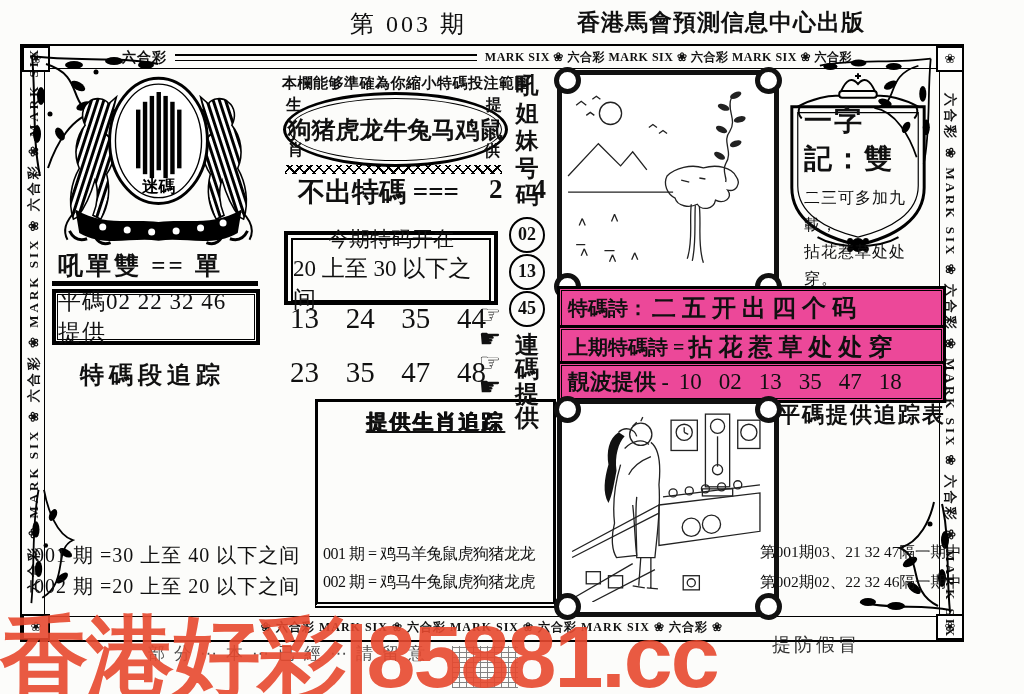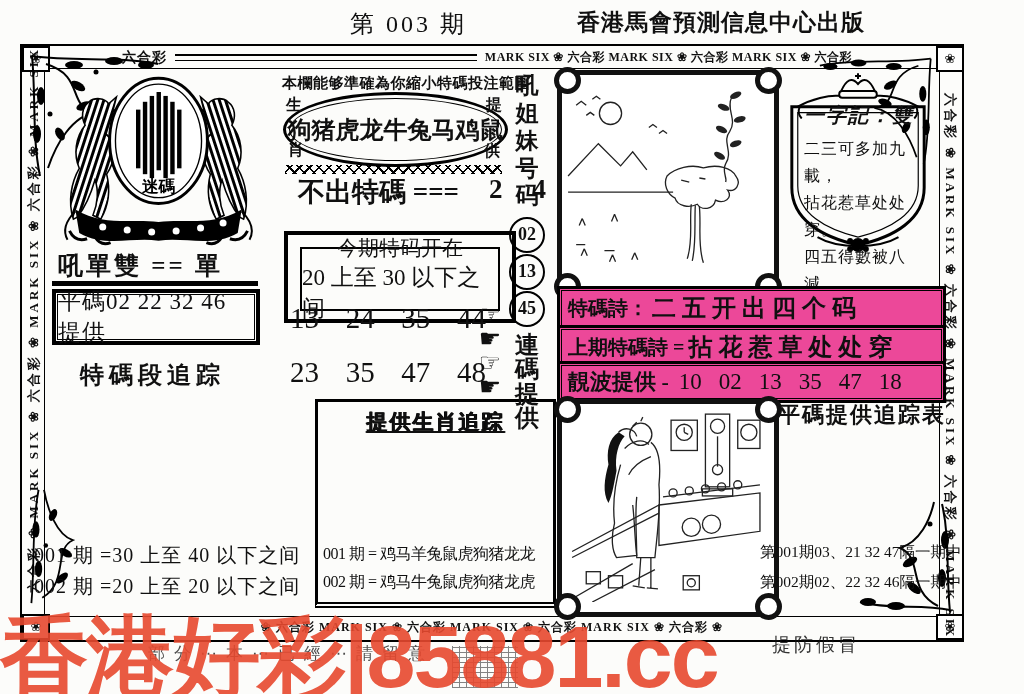--- a/index.html
+++ b/index.html
@@ -30,40 +30,40 @@
   .slogan{left:282px;top:74px;width:225px;font-size:15px;font-weight:700;white-space:nowrap;letter-spacing:.5px;}
   .oval{left:283px;top:92px;width:219px;height:69px;border:3px solid #000;border-radius:50%;display:flex;align-items:center;justify-content:center;}
   .oval::after{content:"";position:absolute;inset:3px;border:1.5px solid #000;border-radius:50%;}
   .oval span{font-size:24px;font-weight:800;}
   .ocorner{font-size:16px;font-weight:700;}
   .zigzag{left:285px;top:165px;width:217px;height:9px;
     background:repeating-linear-gradient(45deg,#000 0 1.5px,transparent 1.5px 7px),
                repeating-linear-gradient(-45deg,#000 0 1.5px,transparent 1.5px 7px);}
   .nospecial{left:298px;top:174px;display:flex;align-items:flex-start;font-size:27px;font-weight:800;}
   .nospecial .v{margin-left:30px;font-weight:600;}
-  .special-box{left:284px;top:231px;width:200px;height:60px;border:4px solid #000;padding:12px;}
+  .special-box{left:284px;top:231px;width:200px;height:60px;border:4px solid #000;padding:3px;}
   .special-box .in{border:2px solid #000;height:100%;display:flex;flex-direction:column;align-items:center;justify-content:center;}
   .special-box .l1{font-size:21px;}
   .special-box .l2{font-size:23px;}
   .numrow{left:290px;width:196px;display:flex;justify-content:space-between;font-size:29px;}
   .zodiac-box{left:315px;top:399px;width:235px;height:200px;border:3px solid #000;border-bottom:6px double #000;text-decoration:underline;}
   .zodiac-box .title{text-align:center;margin-top:6px;font-size:21px;font-weight:900;letter-spacing:2px;
     text-shadow:.6px 0 #000, -.6px 0 #000;}
   .zodiac-rows{position:absolute;left:5px;bottom:6px;font-size:16px;line-height:28px;letter-spacing:-.5px;white-space:nowrap;}
   
   .scol{left:506px;top:72px;width:42px;text-align:center;}
   .scol .ch{font-size:23px;font-weight:800;line-height:27.5px;}
   .circ{width:32px;height:32px;border:2.5px solid #000;border-radius:50%;font-size:18px;font-weight:600;line-height:30px;text-align:center;margin:1px auto;}
   .provide .ch{font-size:24px;font-weight:800;line-height:24.5px;}
   .hands{left:474px;top:303px;width:32px;text-align:center;font-size:25px;line-height:24px;}
   
   .picbox{width:212px;height:217px;border:5px solid #111;border-radius:8px;background:#fff;}
   .ring{width:17px;height:17px;border:5px solid #111;border-radius:50%;background:#fff;}
   .shield-text{text-align:left;}
-  .oneword{font-size:20px;font-weight:700;letter-spacing:2px;font-style:italic;}
+  .oneword{font-size:28px;font-weight:700;letter-spacing:2px;}
   .poem{font-size:16px;line-height:27px;letter-spacing:1px;}
   .rrow{left:557px;width:381px;border:3px solid #000;background:#ec4899;padding:1px;}
   .rrow .in{border:1px solid #000;display:flex;align-items:center;padding:1px 6px;white-space:nowrap;}
   .rrow .lab{font-size:20px;font-weight:600;}
   .rrow .big{font-size:24px;font-weight:800;letter-spacing:6px;margin-left:4px;}
   .r3nums{display:flex;gap:17px;font-size:23px;margin-left:10px;}
   .pingma-title{left:778px;top:400px;font-size:22px;font-weight:700;letter-spacing:2px;}
   .pingma-rows{left:760px;top:537px;font-size:15.5px;line-height:30px;white-space:nowrap;}
   
   .note{left:148px;top:642px;font-size:17px;letter-spacing:9px;opacity:.75;white-space:nowrap;}

